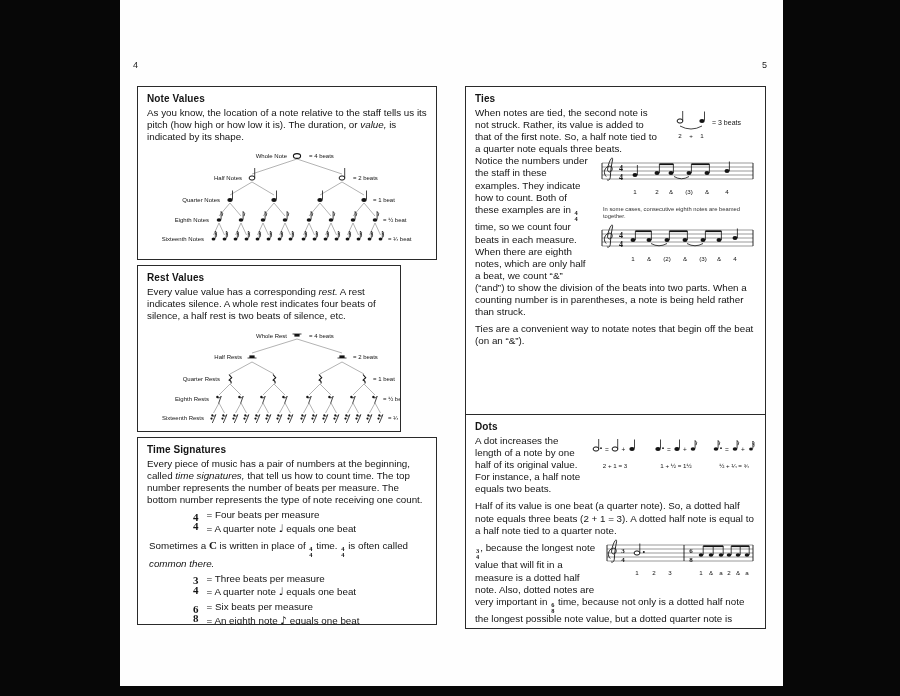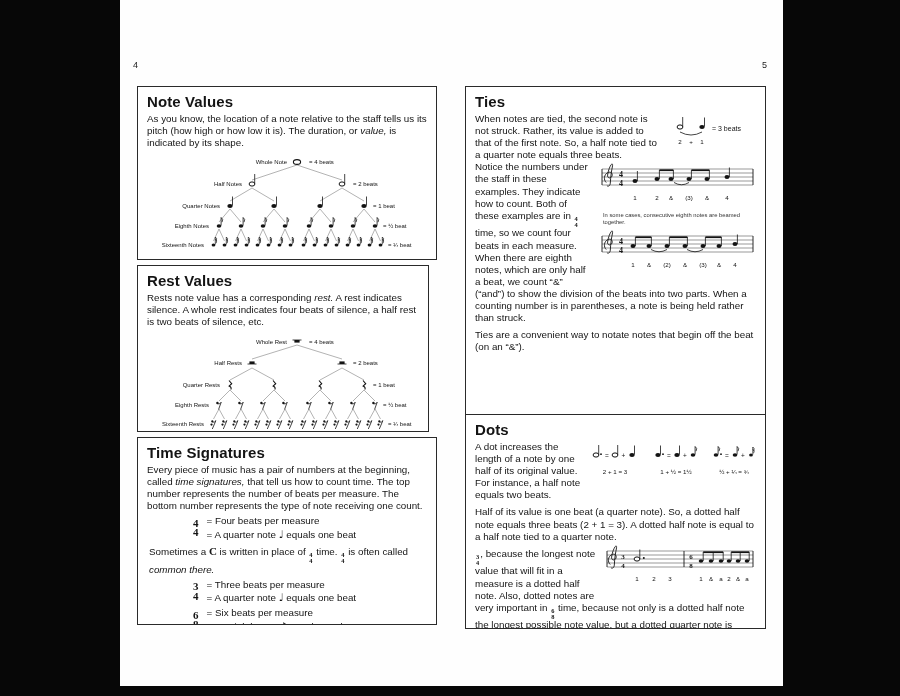--- a/index.html
+++ b/index.html
@@ -4,25 +4,25 @@
 <style>
   *{margin:0;padding:0;box-sizing:border-box}
   html,body{width:900px;height:696px}
   body{background:#070707;font-family:"Liberation Sans",sans-serif;color:#141414;position:relative;overflow:hidden}
   .page{position:absolute;left:120px;top:0;width:663px;height:686px;background:#fefefe}
   .pagenum{position:absolute;top:60px;font-size:9px;color:#222}
   .pn-left{left:13px}
   .pn-right{right:16px}
   .box{position:absolute;border:1px solid #2a2a2a;background:#fff;padding:6px 9px;overflow:hidden}
   #box-note{left:17px;top:86px;width:300px;height:174px}
-  #box-rest{left:17px;top:265px;width:292px;height:167px}
+  #box-rest{left:17px;top:265px;width:264px;height:167px}
   #box-time{left:17px;top:437px;width:300px;height:188px}
   #box-ties{left:345px;top:86px;width:301px;height:364px}
   #box-dots{left:345px;top:414px;width:301px;height:215px}
-  h2{font-size:15px;margin-bottom:3px;letter-spacing:.1px}
+  h2{font-size:10px;margin-bottom:3px;letter-spacing:.1px}
   p.t{font-size:9.8px;line-height:12.1px}
   .tree{display:block;margin:3px auto 0}
   svg text{font-family:"Liberation Sans",sans-serif}
   svg .lbl,svg .bts{font-size:6px;fill:#141414}
   svg .cnt{font-size:6.2px;fill:#141414}
   svg .ts{font-size:8px;font-weight:bold;font-family:"Liberation Serif",serif;fill:#141414}
   svg .ts2{font-size:7px;font-weight:bold;font-family:"Liberation Serif",serif;fill:#141414}
   svg .op{font-size:6.5px;fill:#141414}
   svg .res{font-size:7px;fill:#141414}
   svg .stem{stroke:#141414;stroke-width:.8}
@@ -156,21 +156,21 @@
       <text class="bts" x="162" y="12">= 4 beats</text>
       <text class="bts" x="206" y="34">= 2 beats</text>
       <text class="bts" x="226" y="56">= 1 beat</text>
       <text class="bts" x="236" y="76">= ½ beat</text>
       <text class="bts" x="241" y="95">= ¼ beat</text>
     </svg>
   </section>
 
   <section class="box" id="box-rest">
     <h2>Rest Values</h2>
-    <p class="t"><span>Rests note value has a corresponding </span><span style="font-style: italic;">rest.</span><span>  A rest indicates silence.  A whole rest indicates four beats of silence, a half rest is two beats of silence, etc.</span></p>
+    <p class="t"><span>Every value value has a corresponding </span><span style="font-style: italic;">rest.</span><span>  A rest indicates silence.  A whole rest indicates four beats of silence, a half rest is two beats of silence, etc.</span></p>
     <svg class="tree" width="282" height="102" viewBox="0 0 282 102">
       <g fill="none" stroke="#666" stroke-width="0.5">
         <path d="M105,28 L150,14 L195,28"></path>
         <path d="M83,49 L105,37 L127,49 M173,49 L195,37 L217,49"></path>
         <path d="M72,70 L83,59 L94,70 M116,70 L127,59 L138,70 M162,70 L173,59 L184,70 M206,70 L217,59 L228,70"></path>
         <path d="M66.5,88 L72,78 L77.5,88 M88.5,88 L94,78 L99.5,88 M110.5,88 L116,78 L121.5,88 M132.5,88 L138,78 L143.5,88 M156.5,88 L162,78 L167.5,88 M178.5,88 L184,78 L189.5,88 M200.5,88 L206,78 L211.5,88 M222.5,88 L228,78 L233.5,88"></path>
       </g>
       <g>
           <use href="#g-wr" x="150" y="11"></use>
         </g>

